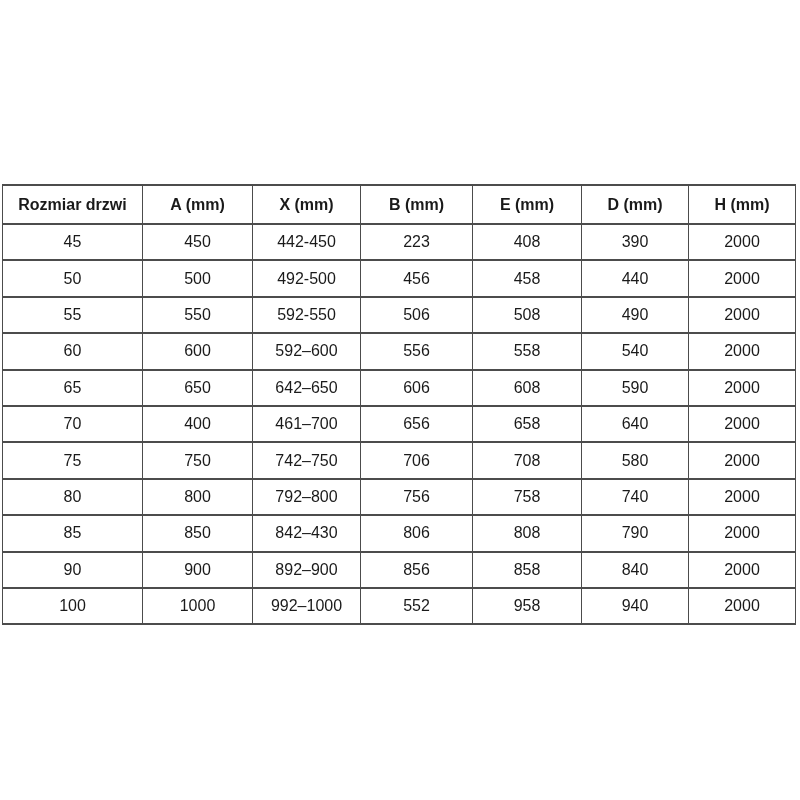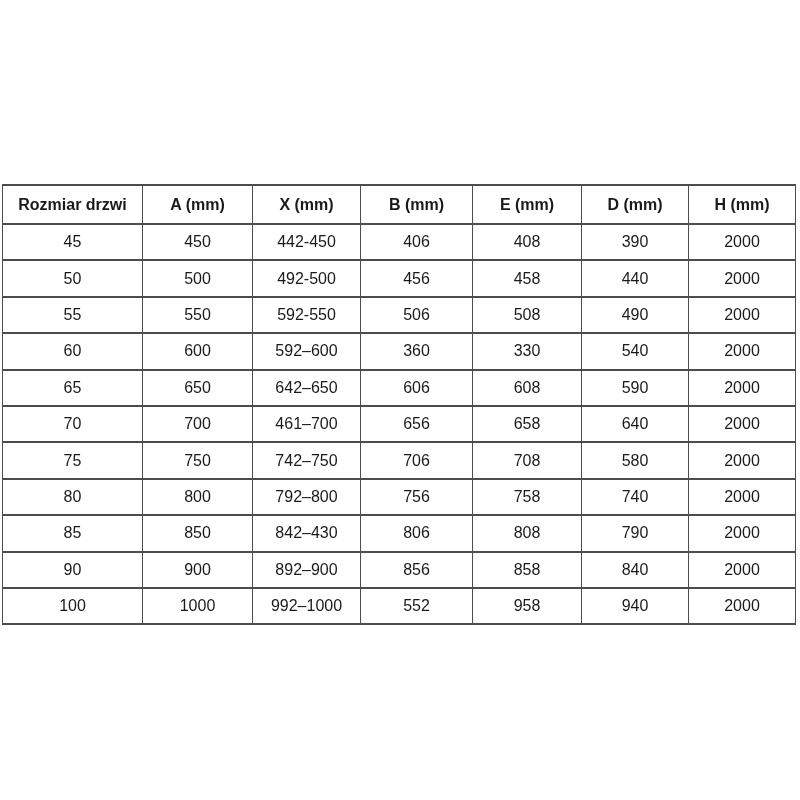--- a/index.html
+++ b/index.html
@@ -79,21 +79,21 @@
         <th>E (mm)</th>
         <th>D (mm)</th>
         <th>H (mm)</th>
       </tr>
     </thead>
     <tbody>
         <tr>
           <td>45</td>
           <td>450</td>
           <td>442-450</td>
-          <td>406</td>
+          <td>223</td>
           <td>408</td>
           <td>390</td>
           <td>2000</td>
         </tr>
         <tr>
           <td>50</td>
           <td>500</td>
           <td>492-500</td>
           <td>456</td>
           <td>458</td>
@@ -106,37 +106,37 @@
           <td>592-550</td>
           <td>506</td>
           <td>508</td>
           <td>490</td>
           <td>2000</td>
         </tr>
         <tr>
           <td>60</td>
           <td>600</td>
           <td>592–600</td>
-          <td>360</td>
-          <td>330</td>
+          <td>556</td>
+          <td>558</td>
           <td>540</td>
           <td>2000</td>
         </tr>
         <tr>
           <td>65</td>
           <td>650</td>
           <td>642–650</td>
           <td>606</td>
           <td>608</td>
           <td>590</td>
           <td>2000</td>
         </tr>
         <tr>
           <td>70</td>
-          <td>700</td>
+          <td>400</td>
           <td>461–700</td>
           <td>656</td>
           <td>658</td>
           <td>640</td>
           <td>2000</td>
         </tr>
         <tr>
           <td>75</td>
           <td>750</td>
           <td>742–750</td>

